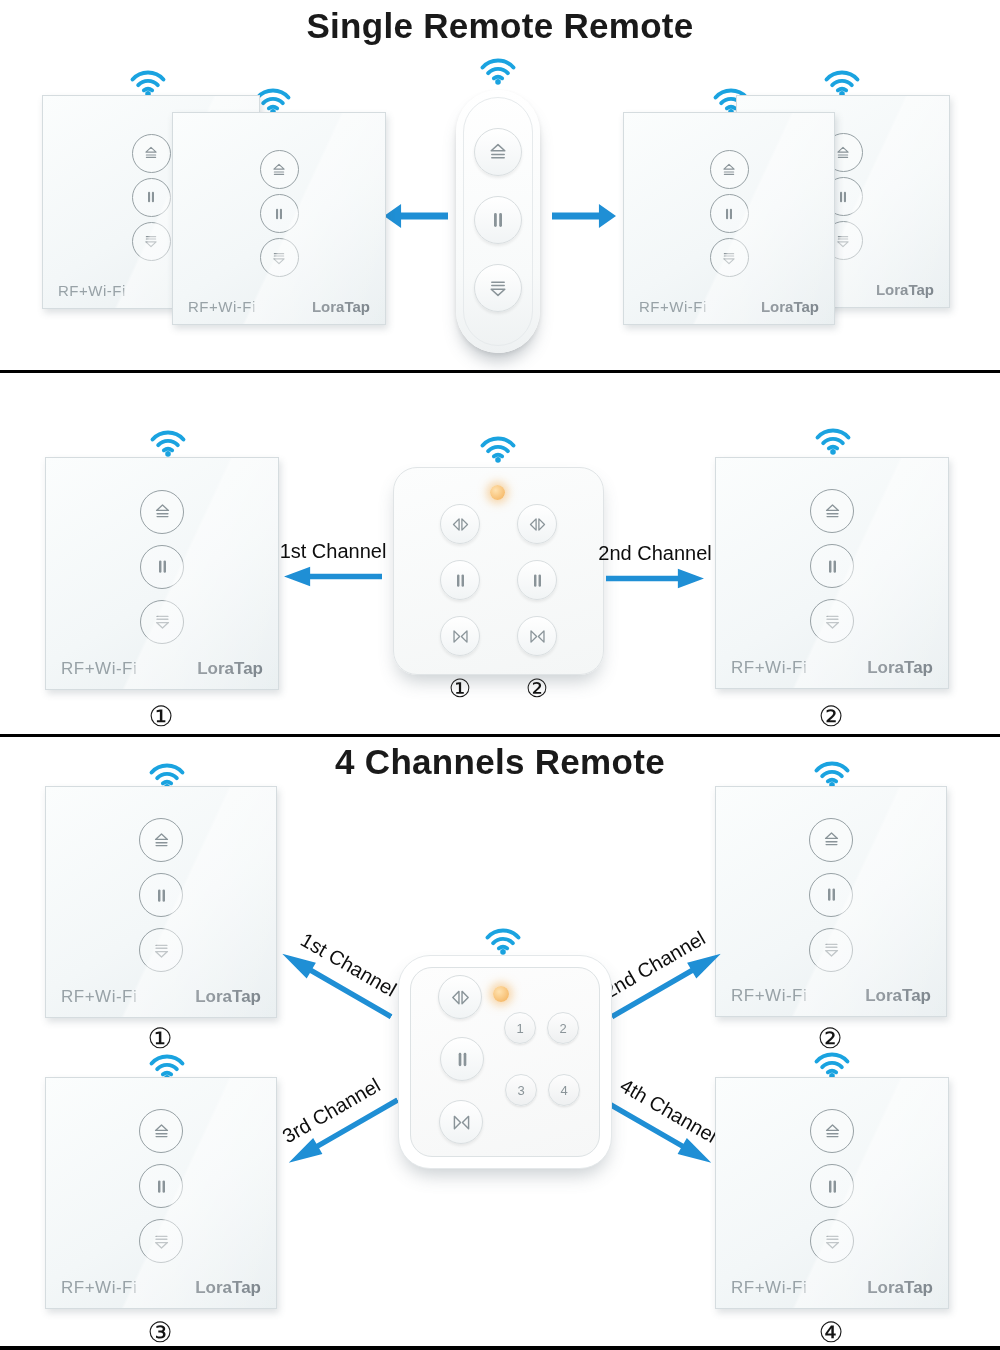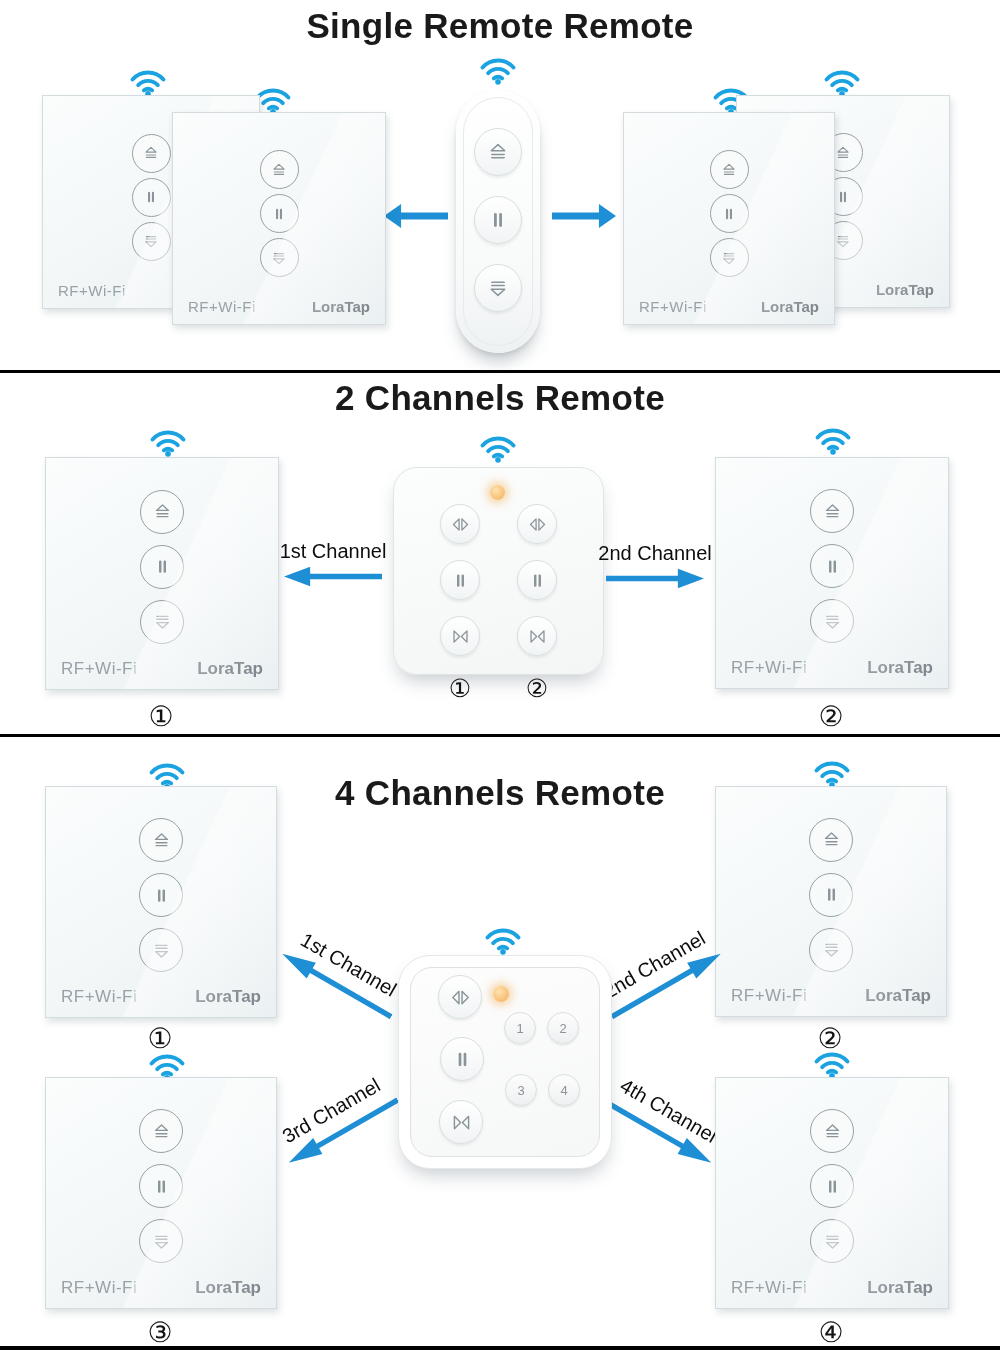--- a/index.html
+++ b/index.html
@@ -247,21 +247,20 @@
           <svg>
             <use href="#i-close-v"></use>
           </svg>
         </div>
     </div>
     <div class="sw-rf">RF+Wi-Fi</div>
     <div class="sw-brand">LoraTap</div>
   </div>
 
   <div class="divider" style="top:370px;"></div>
-  <div class="title" style="top:378px;">2 Channels Remote</div>
 
   <div class="wifi" style="left:147px;top:424px;">
       <svg>
         <use href="#i-wifi"></use>
       </svg>
     </div>
   <div class="wifi" style="left:477px;top:430px;">
       <svg>
         <use href="#i-wifi"></use>
       </svg>
@@ -373,21 +372,21 @@
         </div>
     </div>
     <div class="sw-rf">RF+Wi-Fi</div>
     <div class="sw-brand">LoraTap</div>
   </div>
 
   <div class="marker" style="left:45px;top:700px;width:232px;">①</div>
   <div class="marker" style="left:715px;top:700px;width:232px;">②</div>
 
   <div class="divider" style="top:734px;"></div>
-  <div class="title" style="top:742px;margin-top:31px;">4 Channels Remote</div>
+  <div class="title" style="top:742px;">4 Channels Remote</div>
 
   <div class="wifi" style="left:146px;top:757px;">
       <svg>
         <use href="#i-wifi"></use>
       </svg>
     </div>
   <div class="wifi" style="left:811px;top:755px;">
       <svg>
         <use href="#i-wifi"></use>
       </svg>

